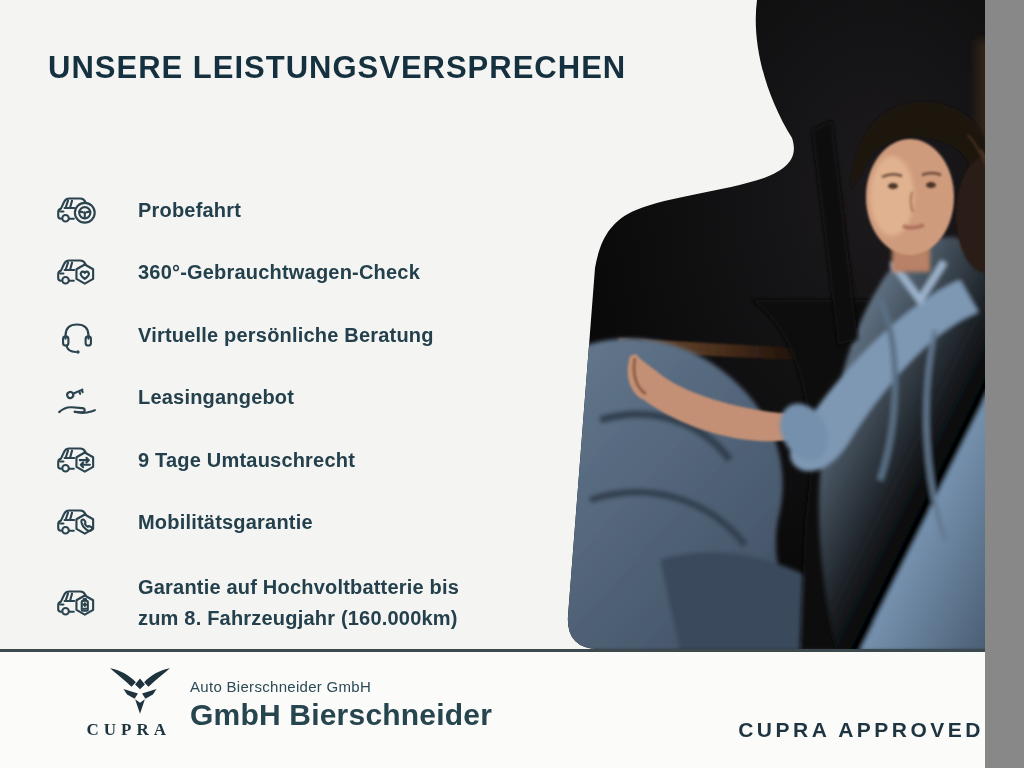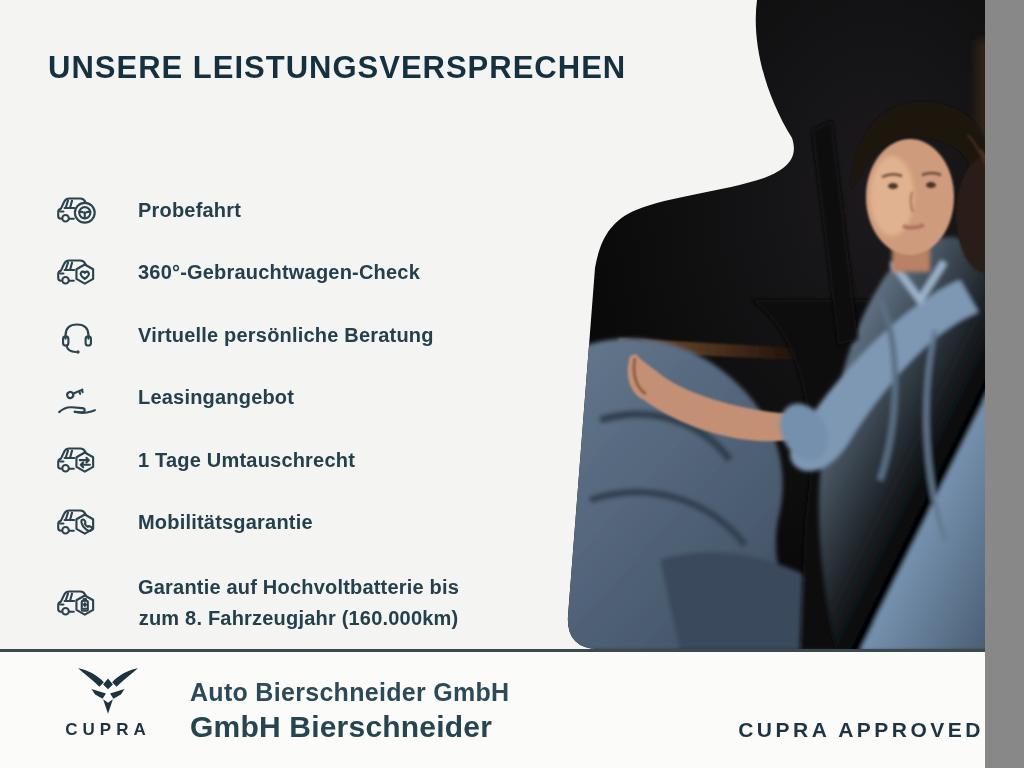--- a/index.html
+++ b/index.html
@@ -21,42 +21,42 @@
   }
   .promise-row .icon-box{
     width:46px;height:46px;flex:0 0 46px;display:flex;
     align-items:center;justify-content:center;
   }
   .promise-row .label{
     margin-left:38px;font-size:20px;font-weight:700;
     color:#24404c;letter-spacing:.2px;white-space:nowrap;
   }
   .promise-row.two-line{height:64px;}
-  .promise-row.two-line .label{line-height:31px;text-align:center;}
+  .promise-row.two-line .label{line-height:31px;}
   .ln{fill:none;stroke:#2b434e;stroke-width:2.3;stroke-linecap:round;stroke-linejoin:round;}
   .badge{fill:#f4f5f3;stroke:#2b434e;stroke-width:2.3;stroke-linejoin:round;}
   .solid{fill:#2b434e;stroke:none;}
   
   .photo-svg{position:absolute;left:540px;top:0;z-index:1;}
   
   .separator{
     position:absolute;left:0;top:649px;width:1024px;height:3px;
     background:#3c4a4f;z-index:5;
   }
   .footer{
     position:absolute;left:0;top:652px;width:1024px;height:116px;
     background:#fbfcfa;z-index:4;
   }
-  .brand-logo{position:absolute;left:45px;top:16px;width:126px;text-align:center;}
+  .brand-logo{position:absolute;left:45px;top:16px;width:126px;text-align:right;font-family:Liberation Serif, serif;}
   .brand-wordmark{
     margin-top:2px;font-size:17px;font-weight:700;letter-spacing:5px;
     color:#1e333d;
   }
   .dealer{position:absolute;left:190px;top:26px;color:#2c4a57;}
-  .dealer-line1{font-size:25px;font-weight:700;letter-spacing:.3px;}
+  .dealer-line1{font-size:15px;font-weight:400;letter-spacing:.3px;}
   .dealer-line2{font-size:30px;font-weight:700;letter-spacing:.2px;color:#27454f;margin-top:3px;}
   .approved{
     position:absolute;right:40px;top:66px;
     font-size:21px;font-weight:700;letter-spacing:3.5px;color:#1e3440;
     white-space:nowrap;
   }
 </style>
 </head>
 <body>
 
@@ -231,21 +231,21 @@
       <svg width="44" height="44" viewBox="0 0 48 48">
         <path class="ln" d="M6.5,33.5 Q3.5,33.5 3.5,30.5 L3.5,26.5 Q3.5,23.5 6.5,22.5 L10,15 Q11.5,11.5 15.5,11.5 L27.5,11.5 Q31.5,11.5 33,15 L35.5,20.5"></path>
         <path class="ln" d="M10.5,21.8 L21,21.8 M14.2,13.8 L11.8,21 M18.6,13.8 L16.6,21 M5.6,25.6 L9.2,25.6"></path>
         <circle class="ln" cx="11.5" cy="33" r="3.6"></circle>
         <path class="ln" d="M15.4,33.6 L20.5,33.6"></path>
         <path class="badge" d="M32.5,15.8 L41.6,21 L41.6,31.5 L32.5,36.7 L23.4,31.5 L23.4,21 Z"></path>
         <path class="ln" d="M27,24.1 L36.8,24.1 M34.3,21.6 L36.9,24.2 L34.3,26.8"></path>
         <path class="ln" d="M38,29.2 L28.2,29.2 M30.7,26.7 L28.1,29.3 L30.7,31.9"></path>
       </svg>
     </div>
-    <span class="label">1 Tage Umtauschrecht</span>
+    <span class="label">9 Tage Umtauschrecht</span>
   </div>
 
   <div class="promise-row" style="top:500px">
     <div class="icon-box">
       <svg width="44" height="44" viewBox="0 0 48 48">
         <path class="ln" d="M6.5,33.5 Q3.5,33.5 3.5,30.5 L3.5,26.5 Q3.5,23.5 6.5,22.5 L10,15 Q11.5,11.5 15.5,11.5 L27.5,11.5 Q31.5,11.5 33,15 L35.5,20.5"></path>
         <path class="ln" d="M10.5,21.8 L21,21.8 M14.2,13.8 L11.8,21 M18.6,13.8 L16.6,21 M5.6,25.6 L9.2,25.6"></path>
         <circle class="ln" cx="11.5" cy="33" r="3.6"></circle>
         <path class="ln" d="M15.4,33.6 L20.5,33.6"></path>
         <path class="badge" d="M32.5,15.8 L41.6,21 L41.6,31.5 L32.5,36.7 L23.4,31.5 L23.4,21 Z"></path>

